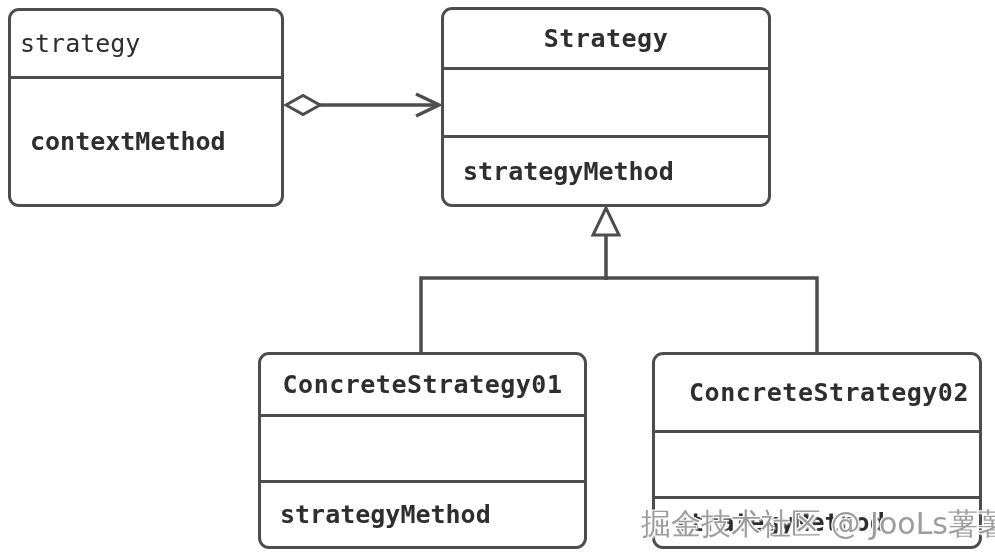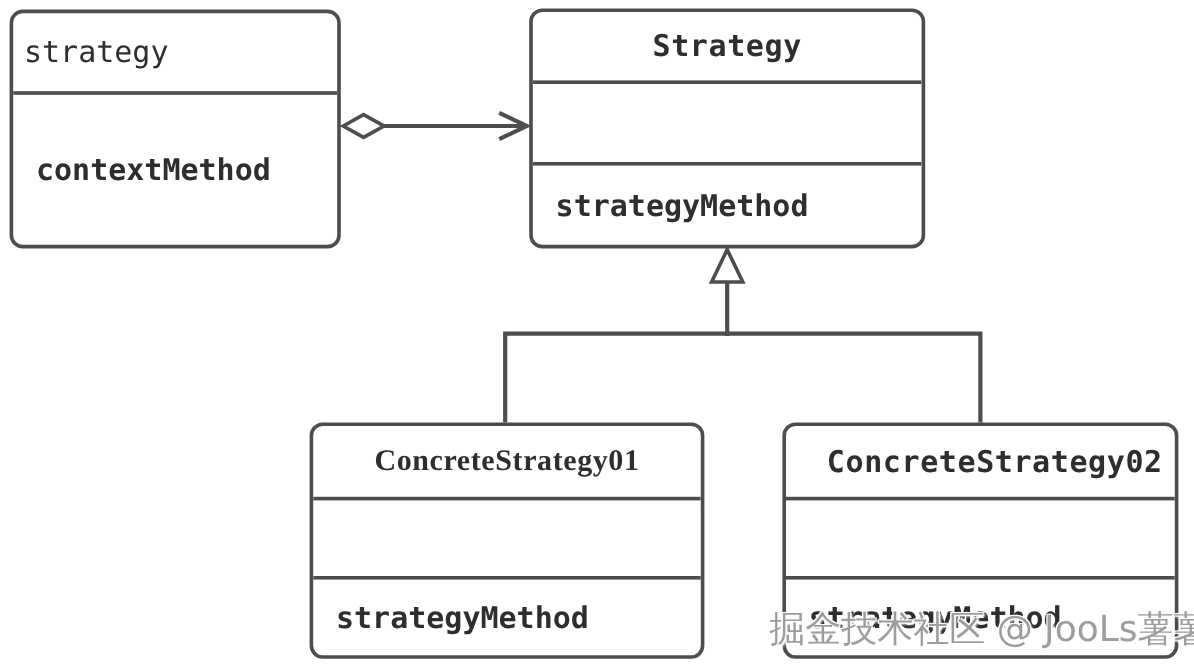--- a/index.html
+++ b/index.html
@@ -65,26 +65,26 @@
   #box-context .uml-title  { height: 59px; }
   #box-context .uml-attr   { height: 68px; }
 
   
   #box-strategy { left: 441px; top: 7px; width: 330px; height: 200px; }
   #box-strategy .uml-title  { height: 60px; }
   #box-strategy .uml-attr   { height: 68px; }
 
   
   #box-concrete01 { left: 258px; top: 352px; width: 329px; height: 197px; }
-  #box-concrete01 .uml-title  { height: 62px; font-family: Liberation Serif, serif; }
+  #box-concrete01 .uml-title  { height: 62px; }
   #box-concrete01 .uml-attr   { height: 66px; }
 
   
   #box-concrete02 { left: 652px; top: 352px; width: 330px; height: 197px; }
-  #box-concrete02 .uml-title  { height: 62px; padding-left: 24px; }
+  #box-concrete02 .uml-title  { height: 78px; padding-left: 24px; }
   #box-concrete02 .uml-attr   { height: 66px; }
 
   .watermark {
     position: absolute;
     left: 641px;
     top: 504px;
     font-size: 30px;
     font-family: "DejaVu Sans", "Liberation Sans", sans-serif;
     color: #9d9d9d;
     white-space: nowrap;

